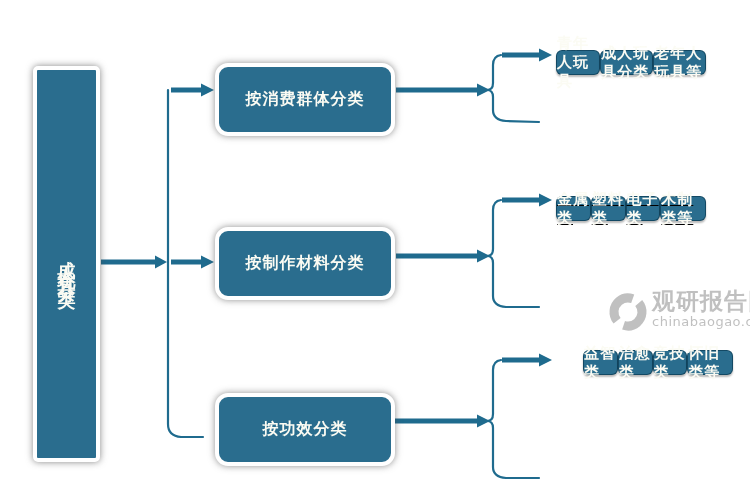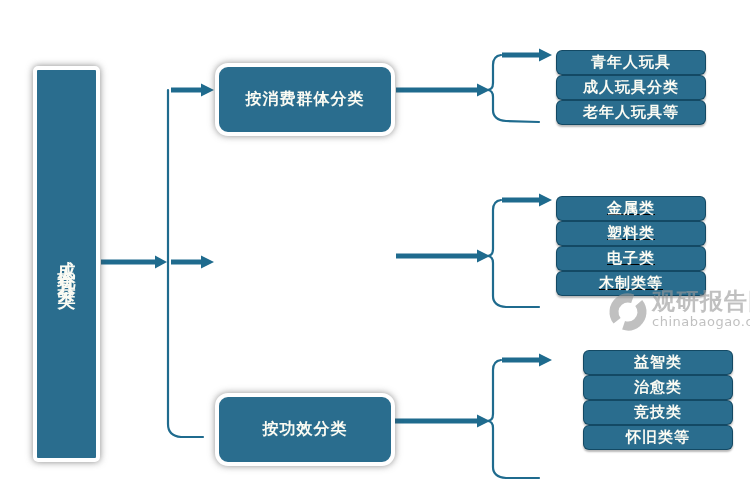--- a/index.html
+++ b/index.html
@@ -33,21 +33,21 @@
     font-size:18px;font-weight:bold;letter-spacing:6px;line-height:1;
   }
   .mid-box{
     left:215px;width:180px;height:73px;
     border:4px solid #fff;border-radius:13px;
     box-shadow:0 0 7px rgba(70,70,70,.6);
     font-size:16px;font-weight:bold;letter-spacing:1px;
   }
   .mid-1{top:63px;} .mid-2{top:227px;} .mid-3{top:393px;justify-content:center;}
 
-  .leaf-group{position:absolute;left:556px;width:150px;display:flex;flex-direction:column;gap:0;z-index:2;}
+  .leaf-group{position:absolute;left:556px;width:150px;display:flex;flex-direction:row;gap:0;z-index:2;}
   .group-1{top:50px;} .group-2{top:196px;text-decoration:underline;} .group-3{top:350px;margin-left:27px;}
   .leaf{
     height:25px;display:flex;align-items:center;justify-content:center;
     background:var(--box-fill);color:var(--box-text);
     border:1px solid rgba(18,72,98,.95);border-radius:6px;
     box-shadow:0 2px 2px rgba(0,0,0,.28);
     font-size:15px;font-weight:bold;box-sizing:border-box;letter-spacing:1px;
   }
 
   .watermark{
@@ -96,20 +96,23 @@
     <polygon class="head" points="539,353.5 552,360 539,366.5"></polygon>
   </svg>
 
   <div class="node root-box">
     <span class="vtext">成人玩具分类</span>
   </div>
 
   <div class="node mid-box mid-1">
     <span>按消费群体分类</span>
   </div>
+  <div class="node mid-box mid-2">
+    <span>按制作材料分类</span>
+  </div>
   <div class="node mid-box mid-3">
     <span>按功效分类</span>
   </div>
 
   <div class="leaf-group group-1">
     <div class="leaf">青年人玩具</div>
     <div class="leaf">成人玩具分类</div>
     <div class="leaf">老年人玩具等</div>
   </div>
   <div class="leaf-group group-2">

